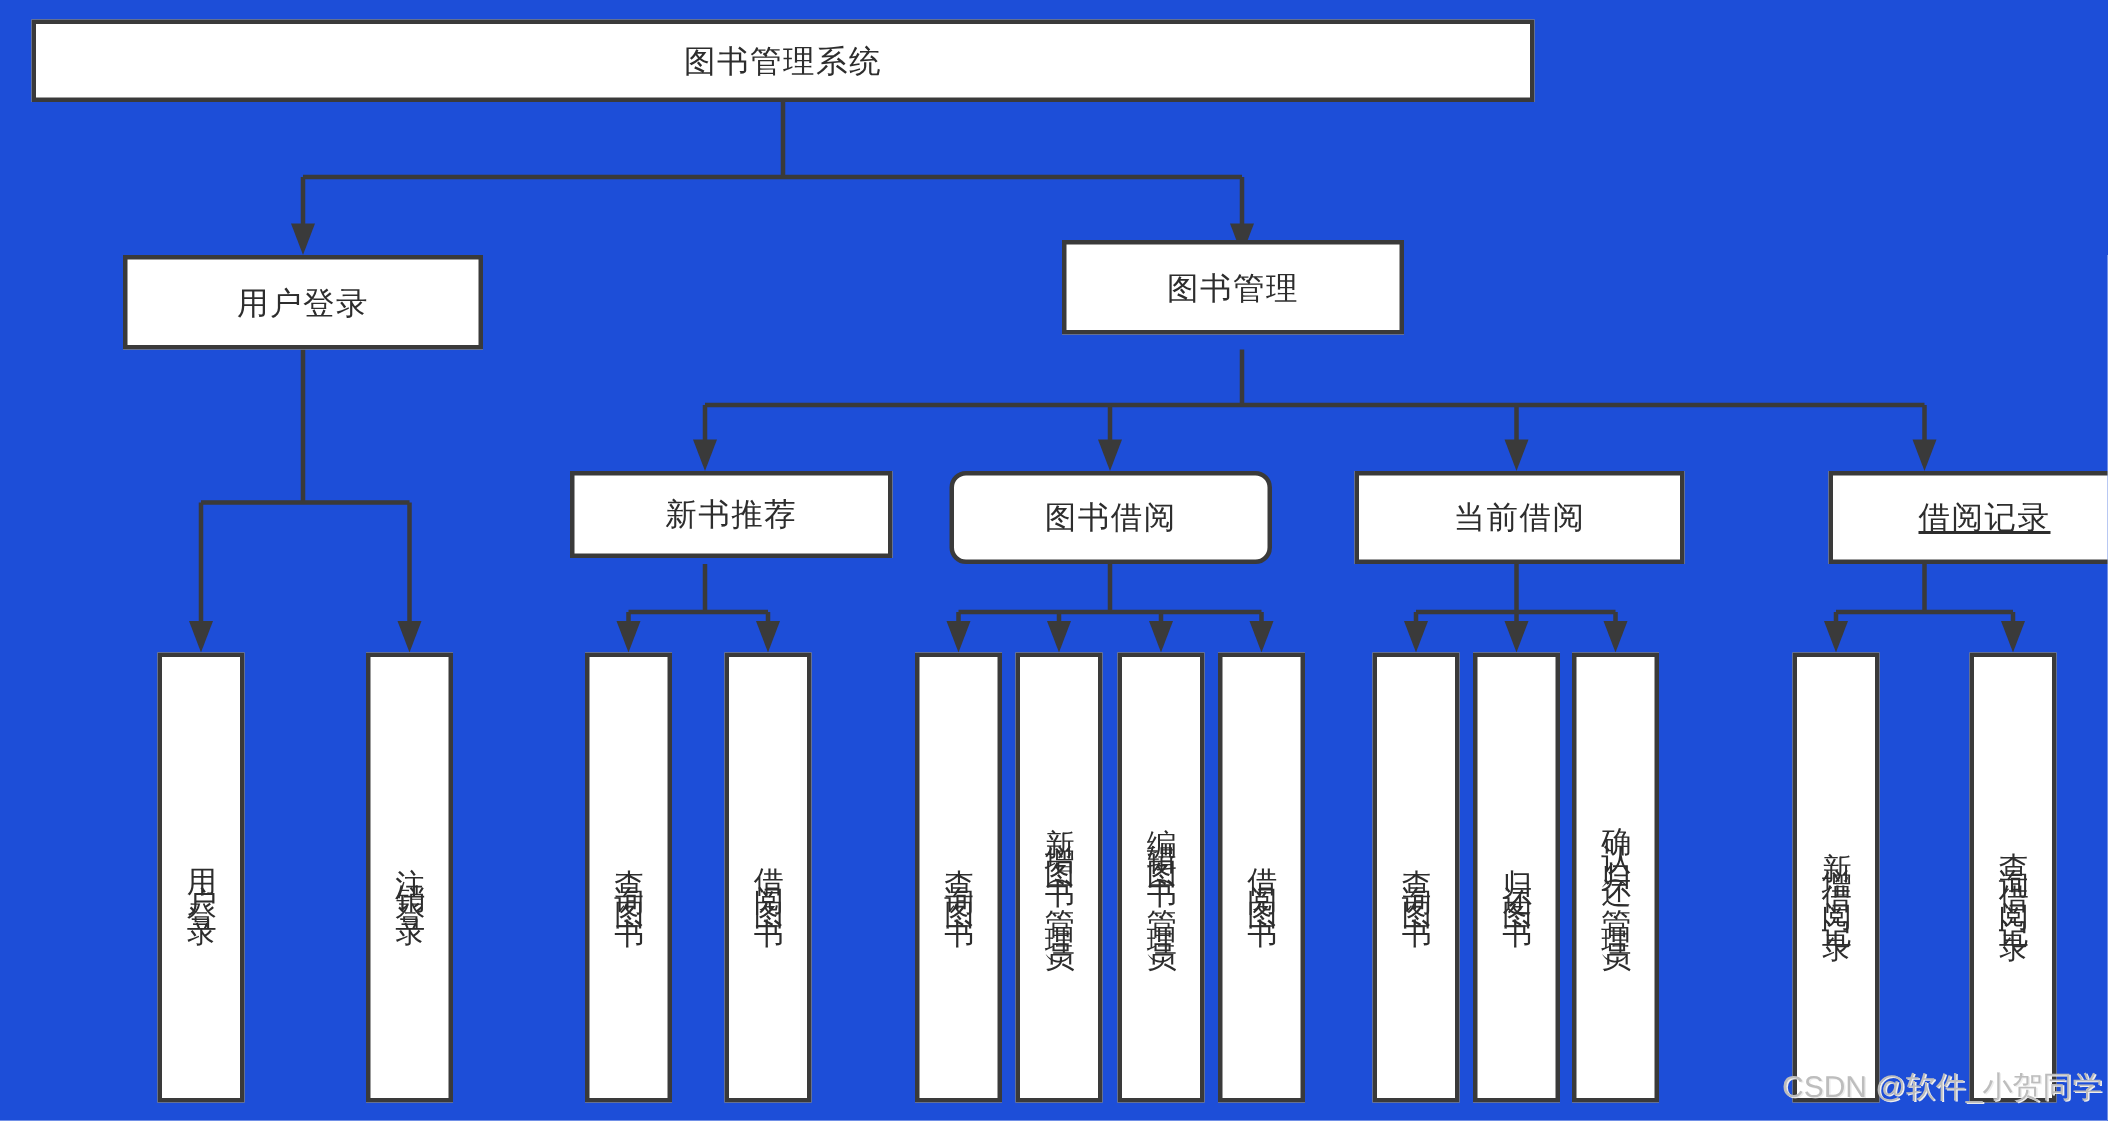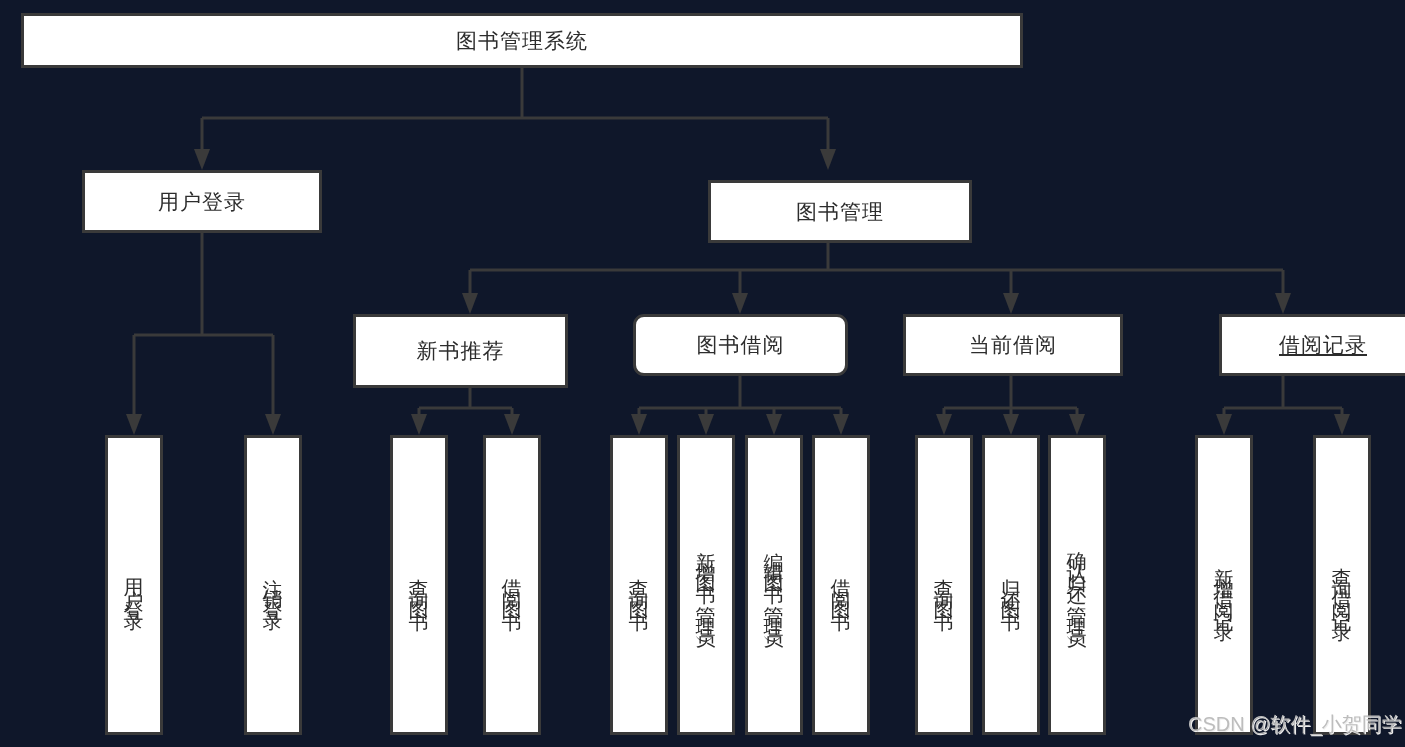--- a/index.html
+++ b/index.html
@@ -5,21 +5,21 @@
   html, body { margin: 0; padding: 0; }
   body {
     width: 1405px; height: 747px;
     background: #ffffff;
     font-family: "Liberation Sans", "DejaVu Sans", sans-serif;
     overflow: hidden;
   }
   #canvas {
     position: relative;
     width: 1405px; height: 747px;
-    background: #0f172a;
+    background: #1d4ed8;
   }
   #connectors {
     position: absolute; left: 0; top: 0; z-index: 0;
   }
   .box {
     position: absolute;
     box-sizing: border-box;
     background: #ffffff;
     border: 3px solid #3a3a3a;
     color: #2d2d2d;
@@ -35,22 +35,22 @@
     writing-mode: vertical-rl;
     text-orientation: mixed;
     font-size: 20px;
     letter-spacing: 11px;
     line-height: 1;
     white-space: normal;
   }
   
   #n-root            { left: 21px;   top: 13px;  width: 1002px; height: 55px; }
   #n-user-login      { left: 82px;   top: 170px; width: 240px;  height: 63px; }
-  #n-book-mgmt       { left: 708px;  top: 180px; width: 264px;  height: 63px; }
-  #n-new-book        { left: 353px;  top: 314px; width: 215px;  height: 74px; }
+  #n-book-mgmt       { left: 708px;  top: 160px; width: 228px;  height: 63px; }
+  #n-new-book        { left: 380px;  top: 314px; width: 215px;  height: 58px; }
   #n-book-borrow     { left: 633px;  top: 314px; width: 215px;  height: 62px; border-radius: 11px; }
   #n-current-borrow  { left: 903px;  top: 314px; width: 220px;  height: 62px; }
   #n-borrow-record   { left: 1219px; top: 314px; width: 208px;  height: 62px; text-decoration: underline; }
   .leaf { top: 435px; width: 58px; height: 300px; }
   #n-leaf-user-login     { left: 105px; }
   #n-leaf-logout         { left: 244px; }
   #n-leaf-query-book-1   { left: 390px; }
   #n-leaf-borrow-book-1  { left: 483px; }
   #n-leaf-query-book-2   { left: 610px; }
   #n-leaf-add-book       { left: 677px; }

